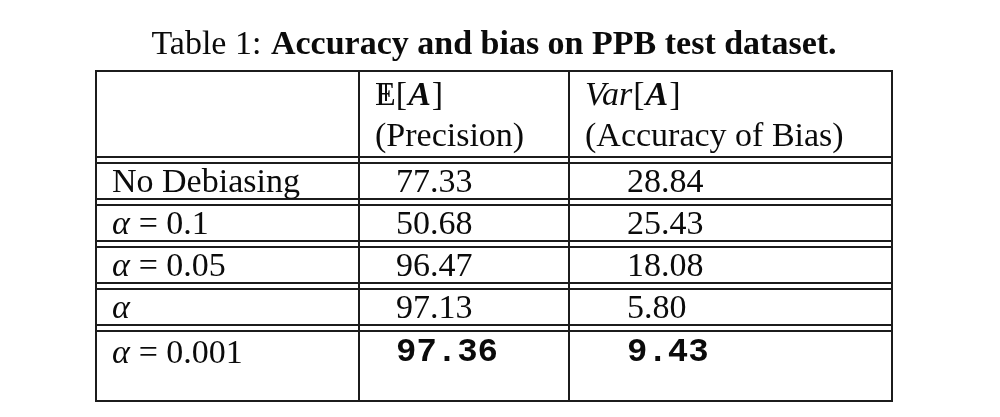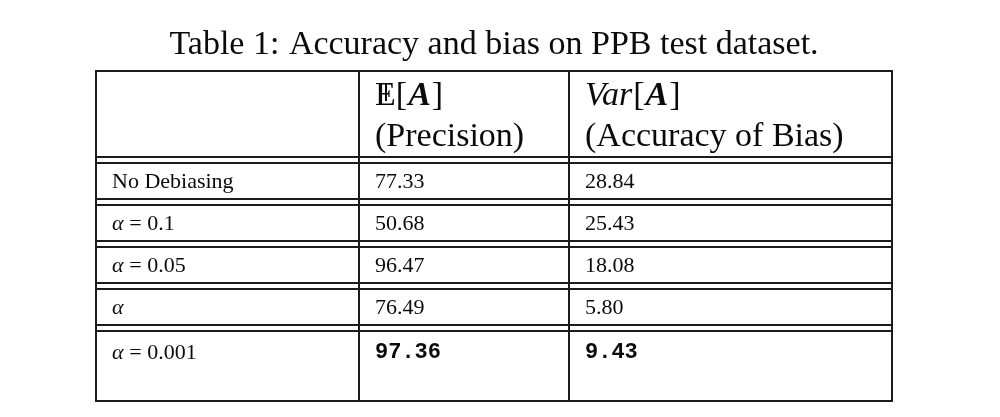--- a/index.html
+++ b/index.html
@@ -20,21 +20,21 @@
   .caption {
     position: absolute;
     left: 95px;
     top: 24px;
     width: 798px;
     text-align: center;
     font-size: 34px;
     white-space: nowrap;
   }
   .caption .caption-title {
-    font-weight: normal;
+    font-weight: bold;
     margin-left: 0.28em;
   }
 
   
   .tbl {
     position: absolute;
     left: 95px;
     top: 70px;
     width: 798px;
     height: 332px;
@@ -64,21 +64,22 @@
   .c1 { width: 263px; }
   .c2 { width: 210px; }
   .c3 { flex: 1; }
 
   .header-row { height: 84px; font-size: 34px; }
   .header-row .cell { padding-top: 1px; }
   .header-row .line { line-height: 41px; white-space: nowrap; }
 
   .data-row {
     height: 34px;
-    font-size: 22px;
+    font-size: 34px;
+    gap: 21px;
   }
   .data-row .cell {
     display: flex;
     align-items: center;
     white-space: nowrap;
   }
   .data-row.last { height: 40px; }
 
   
   .sep {
@@ -178,21 +179,21 @@
     <div class="cell c2">96.47</div>
     <div class="cell c3">18.08</div>
   </div>
 
   <div class="sep"></div>
 
   <div class="row data-row">
     <div class="cell c1">
         <span class="var-i">α</span>
       </div>
-    <div class="cell c2">76.49</div>
+    <div class="cell c2">97.13</div>
     <div class="cell c3">5.80</div>
   </div>
 
   <div class="sep"></div>
 
   <div class="row data-row last">
     <div class="cell c1">
         <span class="var-i">α</span>
         <span>= 0.001</span>
       </div>

